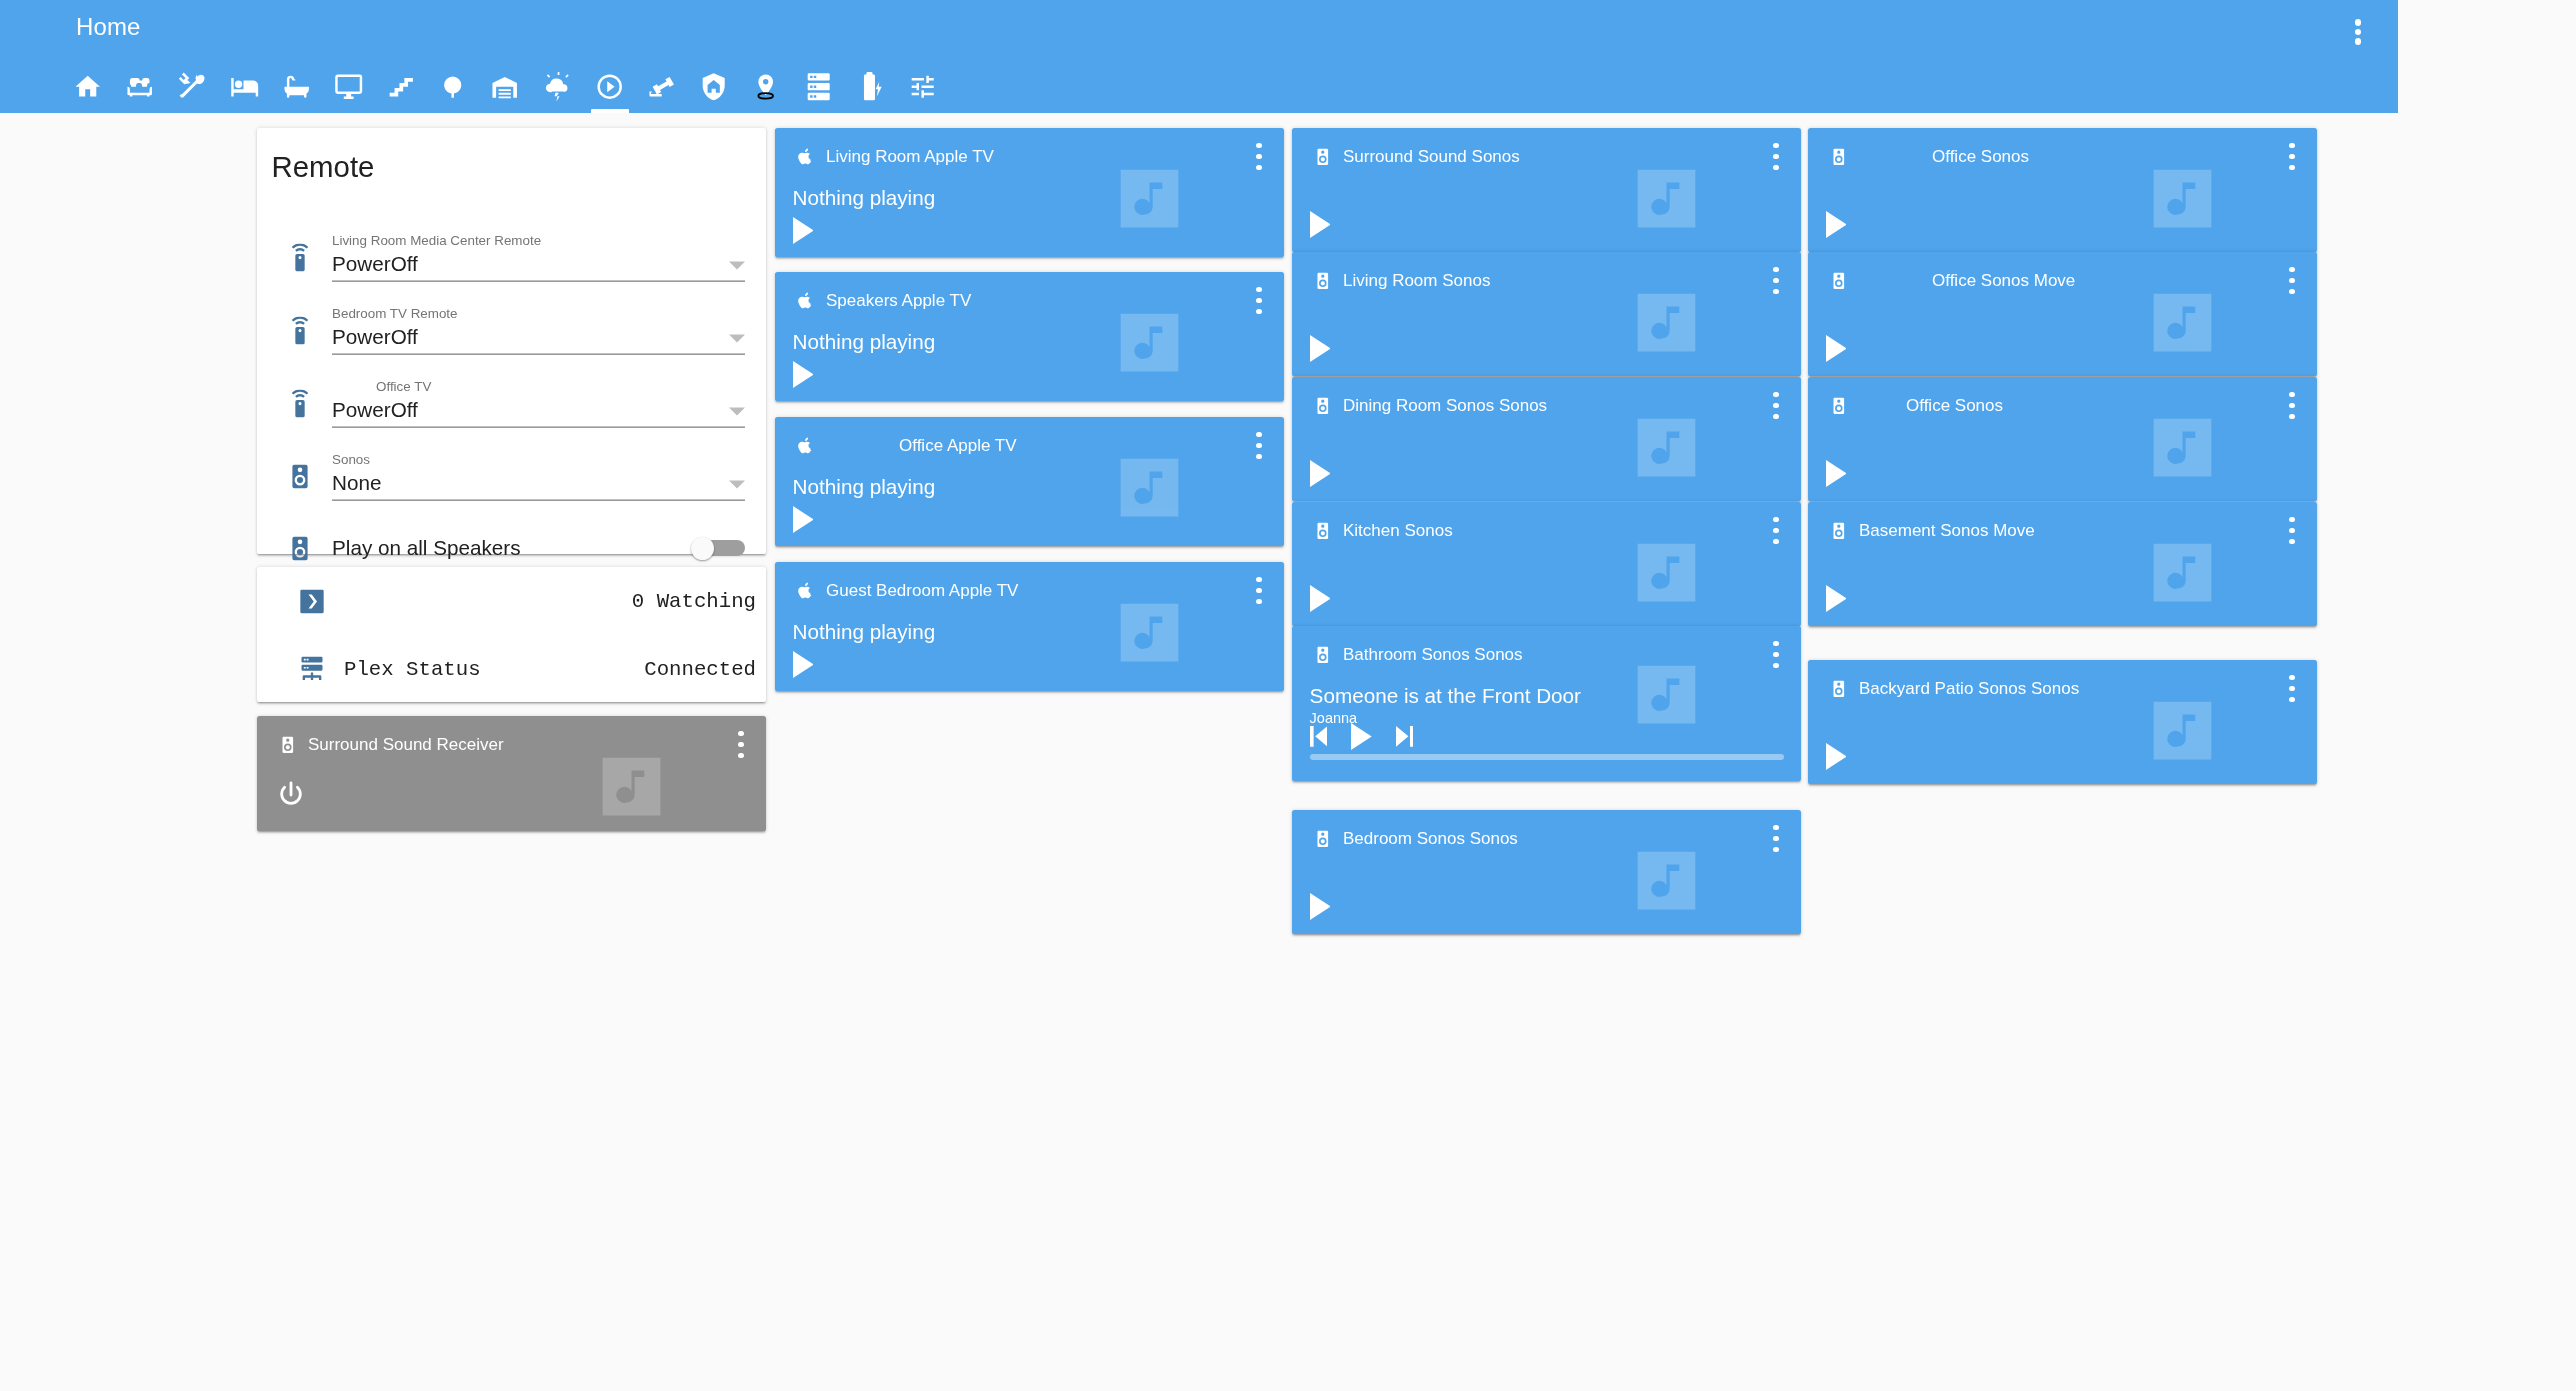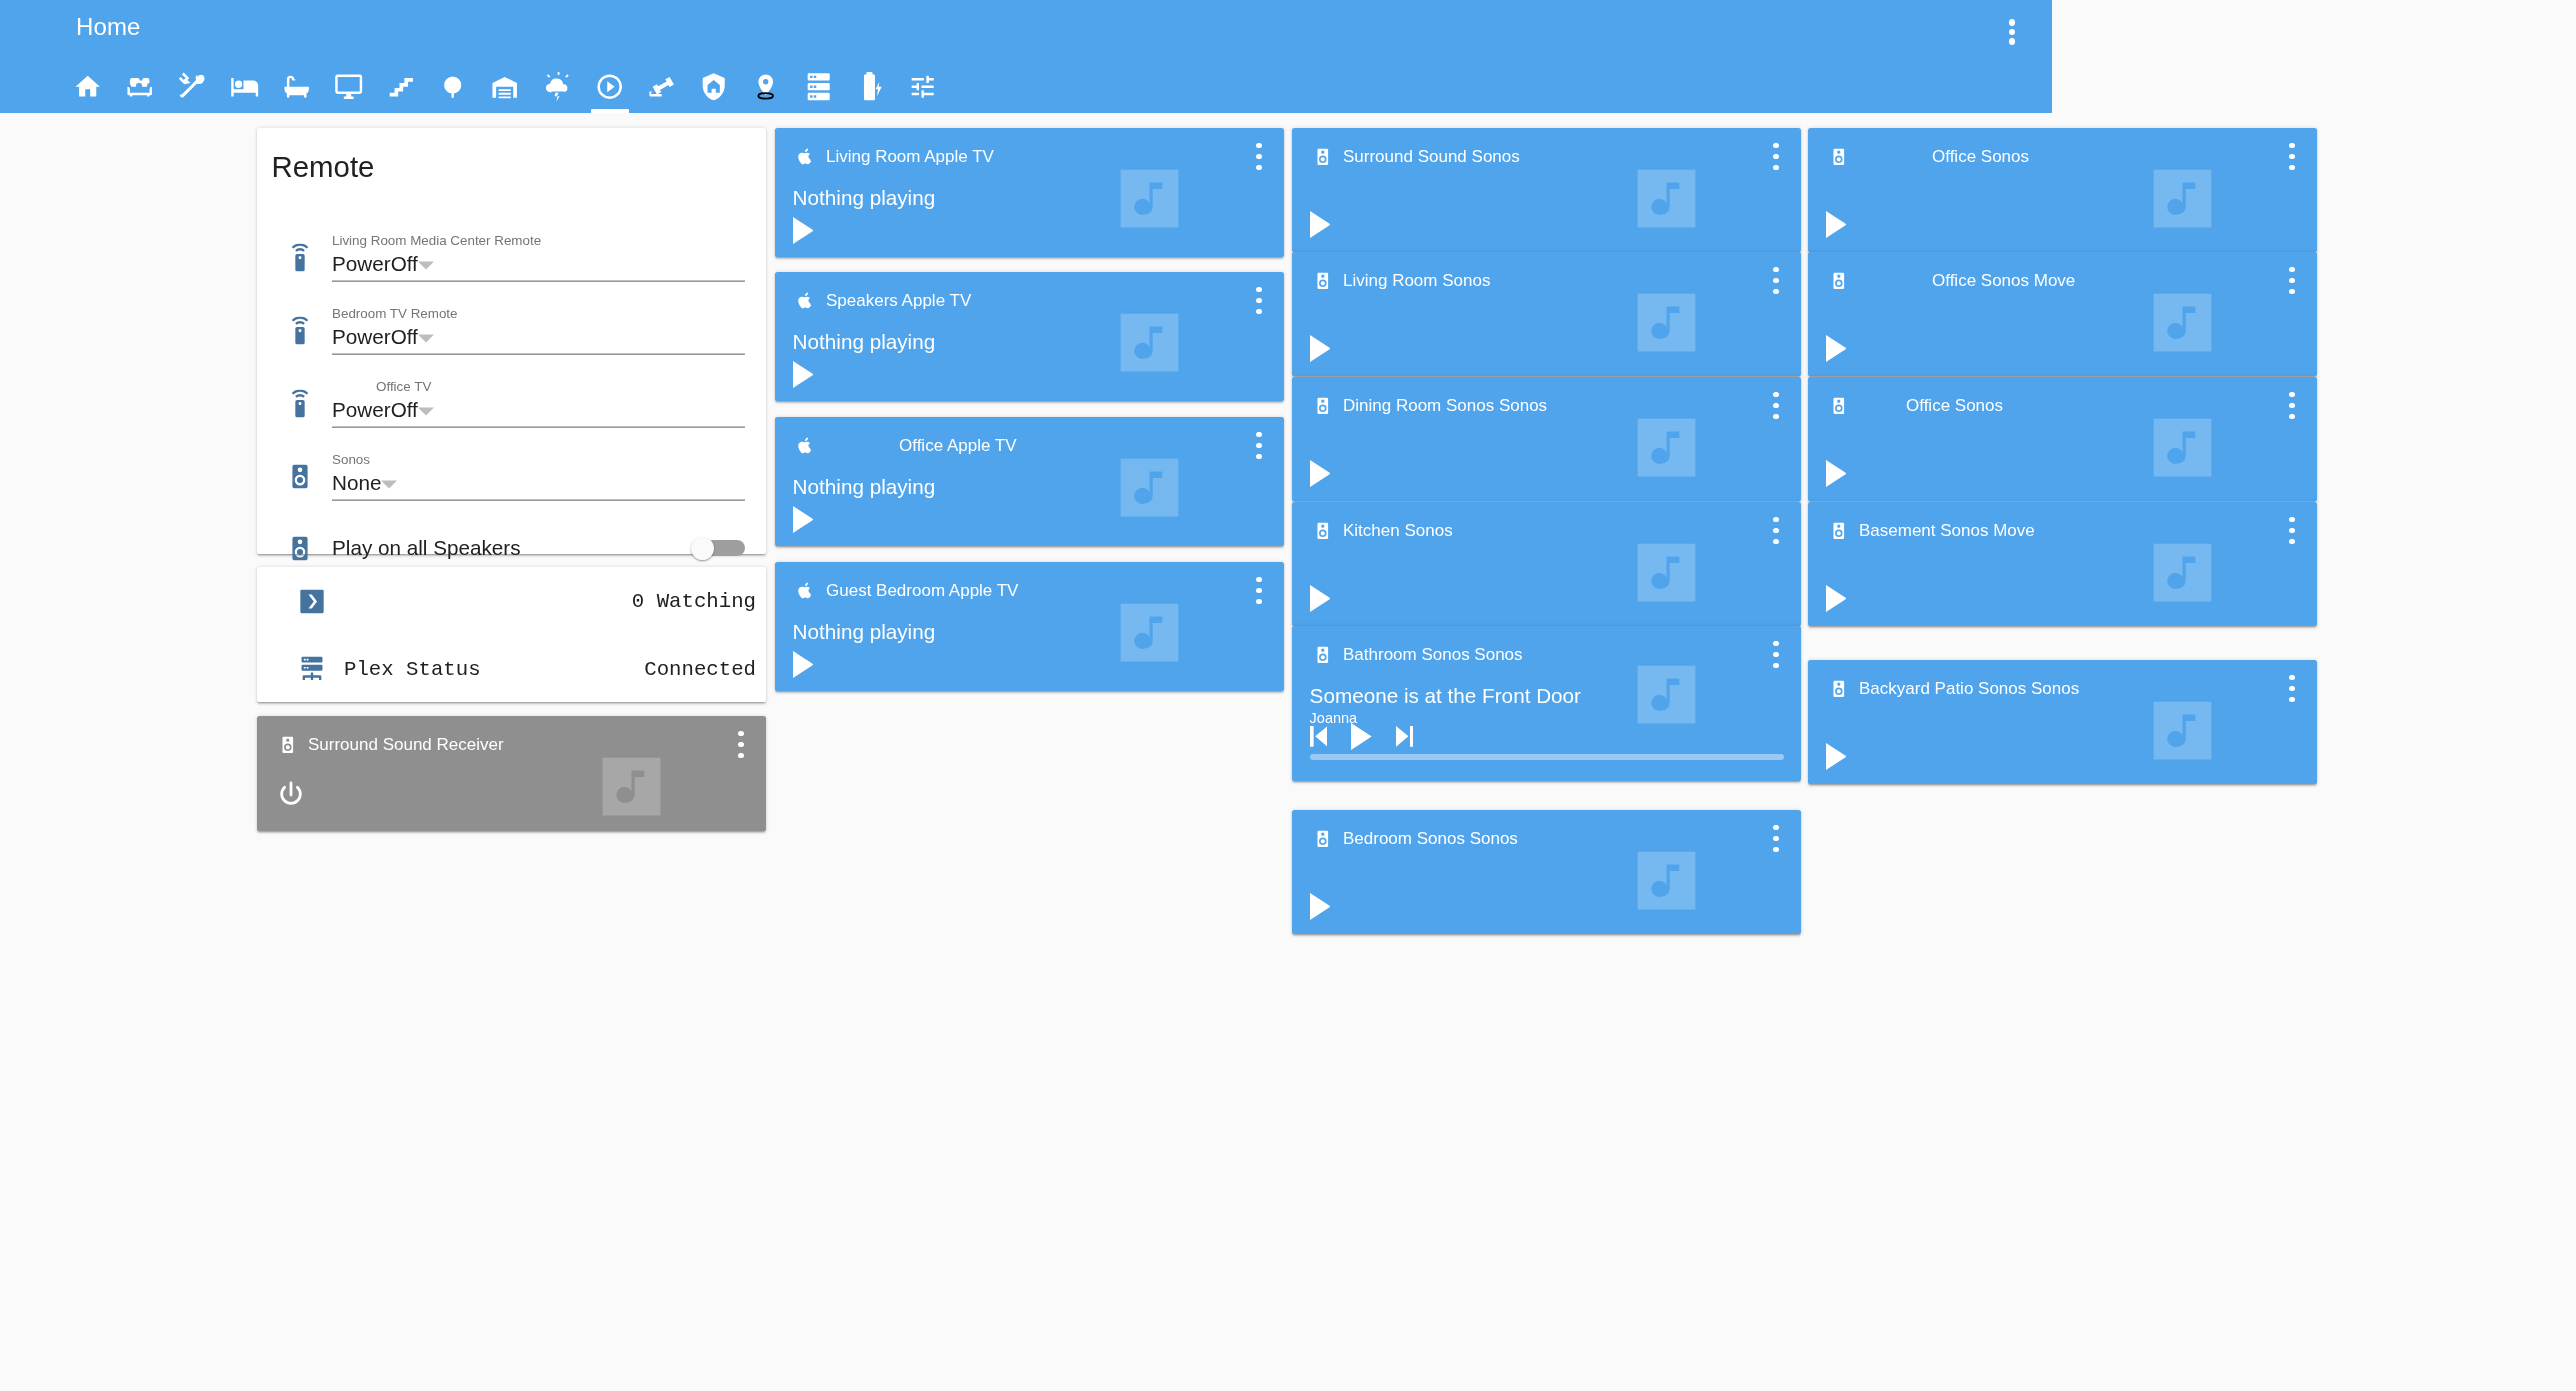--- a/index.html
+++ b/index.html
@@ -5,21 +5,21 @@
 <style>
   * { box-sizing: border-box; margin: 0; padding: 0; }
   html, body {
     width: 2576px; height: 1392px;
     background: #fafafa;
     font-family: "Liberation Sans", sans-serif;
     overflow: hidden;
   }
   
   .appbar {
-    position: absolute; left: 0; top: 0; width: 2052px; height: 113px;
+    position: absolute; left: 0; top: 0; width: 2398px; height: 113px;
     background: #4fa4ec;
   }
   .appbar-title {
     position: absolute; left: 76px; top: 13px;
     font-size: 24px; color: #ffffff; letter-spacing: 0.1px;
   }
   .appbar-overflow {
     position: absolute; right: 28px; top: 17.6px;
     width: 24px; height: 29px; cursor: pointer;
     display: flex; flex-direction: column; align-items: center; justify-content: space-between;
@@ -61,21 +61,21 @@
     position: absolute; left: 26px; top: 50%; transform: translateY(-50%);
     width: 33px; height: 33px; display:flex; align-items:center; justify-content:center;
   }
   .remote-ico svg { width: 28px; height: 28px; fill: #44739e; }
   .remote-field { position: absolute; left: 75px; width: 413px; top: 50%; transform: translateY(-50%); }
   .remote-label {
     font-size: 13.4px; color: #757575; line-height: 1.2; margin-bottom: 3.1px;
   }
   .remote-label.indent { padding-left: 44px; }
   .remote-value-row {
-    display: flex; align-items: flex-end; justify-content: flex-start;
+    display: flex; align-items: flex-end; justify-content: space-between;
     border-bottom: 1px solid #5c5c5c; padding-bottom: 4.6px;
   }
   .remote-value { font-size: 20.7px; color: #212121; }
   .caret {
     width: 0; height: 0; border-left: 8.3px solid transparent; border-right: 8.3px solid transparent;
     border-top: 8.3px solid #bdbdbd; margin-bottom: 5.7px; cursor: pointer;
   }
   .switch-row {
     position: absolute; left: 75px; width: 413px; top: 50%; transform: translateY(-50%);
     display: flex; align-items: center; justify-content: space-between;

